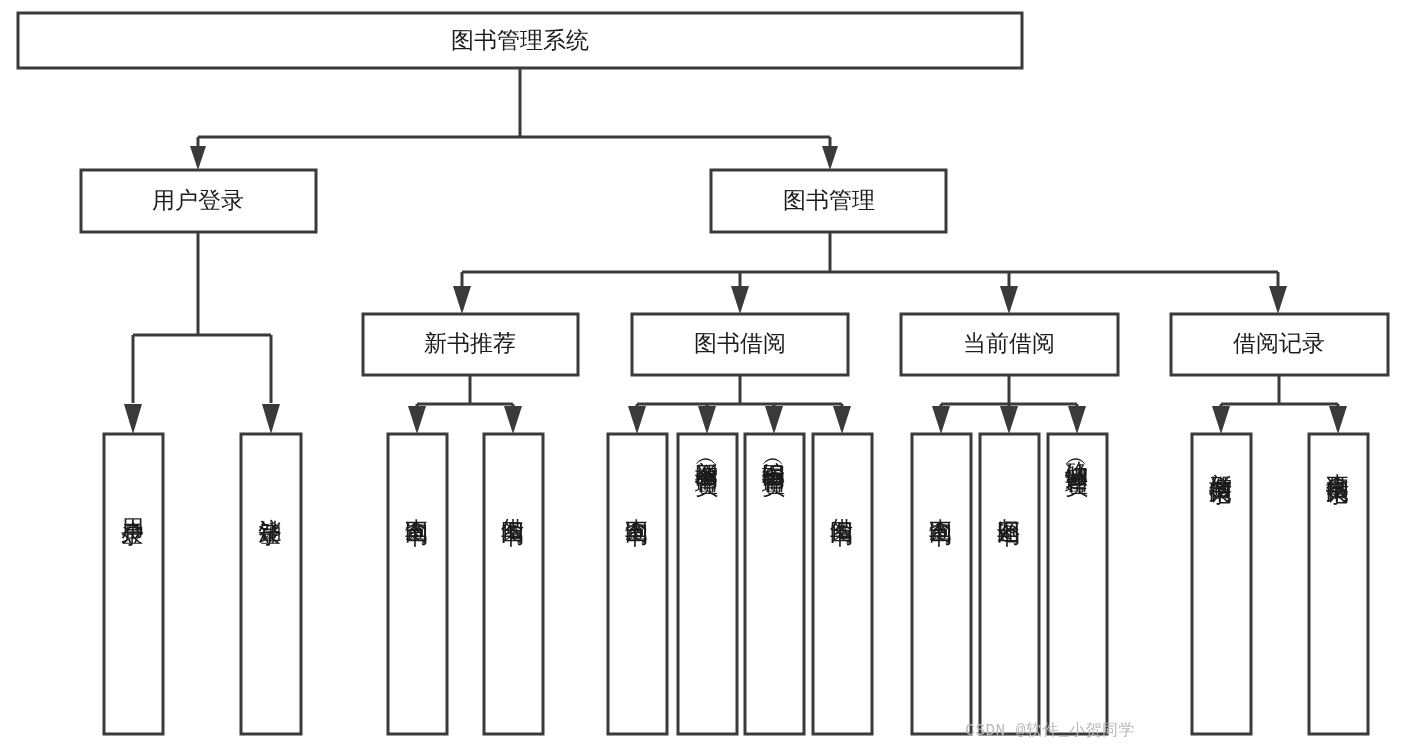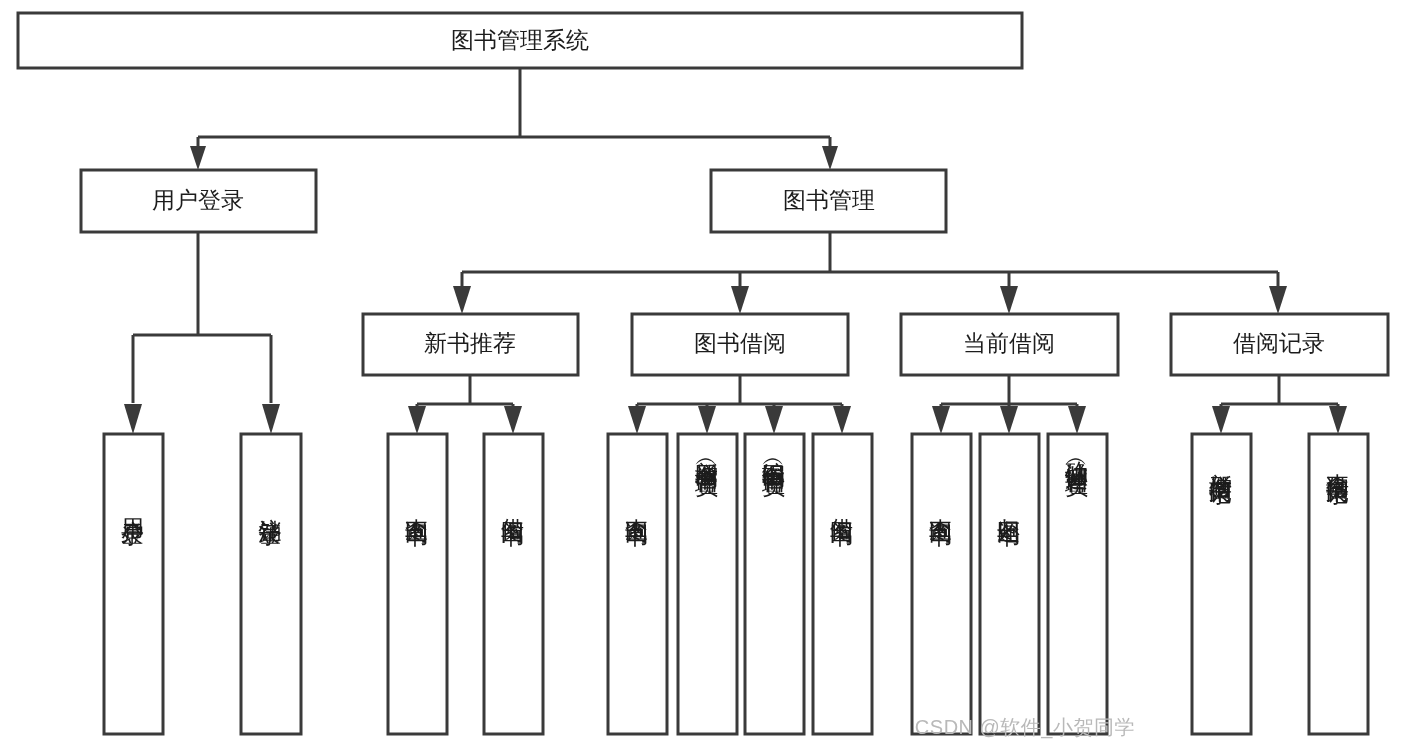--- a/index.html
+++ b/index.html
@@ -61,22 +61,22 @@
     color: #1c1c1c;
     writing-mode: vertical-rl;
     text-orientation: upright;
     letter-spacing: 2px;
     display: block;
   }
   .watermark {
     position: absolute;
     right: 8px;
     bottom: 6px;
-    font-family: Liberation Sans, sans-serif;
-    font-size: 20px;
+    font-family: Liberation Mono, monospace;
+    font-size: 16px;
     color: #b9b9b9;
     letter-spacing: 0.5px;
     white-space: nowrap;
   }
 </style>
 </head>
 <body>
 
 <div id="diagram-root">
 

